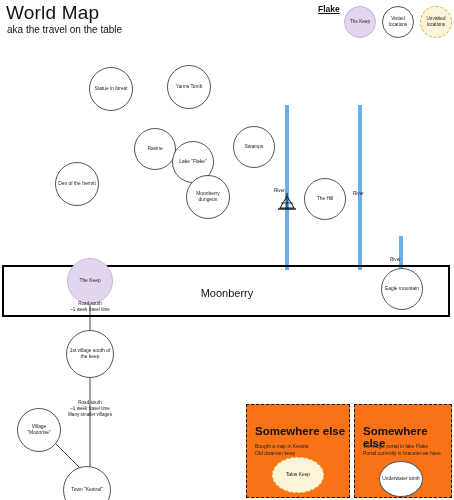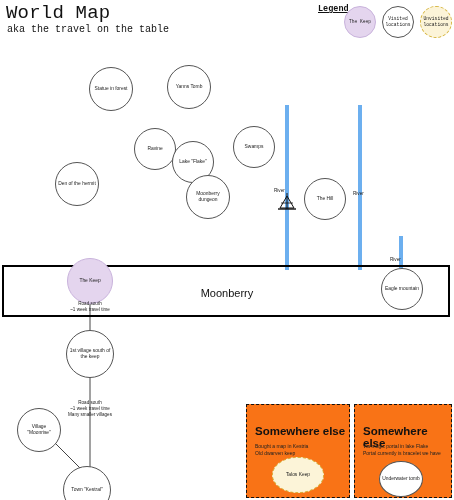--- a/index.html
+++ b/index.html
@@ -6,21 +6,21 @@
   body{
     width:454px;height:500px;
     background:#ffffff;
     font-family:"Liberation Sans", sans-serif;
     position:relative;
     overflow:hidden;
     color:#000;
   }
   #canvas{position:absolute;left:0;top:0;width:454px;height:500px;}
 
-  .abs{position:absolute;font-family:Liberation Mono, monospace;}
+  .abs{position:absolute;}
 
   
   #title{
     left:6px;top:2px;
     font-size:19px;
     letter-spacing:.2px;
     color:#111;
   }
   #subtitle{
     left:7px;top:24px;
@@ -143,21 +143,21 @@
 </style>
 </head>
 <body>
 
 <div id="canvas">
 
   <div class="abs" id="title">World Map</div>
   <div class="abs" id="subtitle">aka the travel on the table</div>
 
   <div class="abs" id="legend">
-    <div id="legend-title">Legend</div>
+    <div id="legend-title">Flake</div>
     <div class="legend-node" style="left:28px;background:#E4D5EE;border:1px solid #C9B3DC;">
       <span>The Keep</span>
     </div>
     <div class="legend-node" style="left:66px;background:#fff;border:1px solid #555;">
       <span>Visited locations</span>
     </div>
     <div class="legend-node" style="left:104px;background:#FCF4D8;border:1.3px dashed #D6B642;">
       <span>Unvisited locations</span>
     </div>
   </div>

